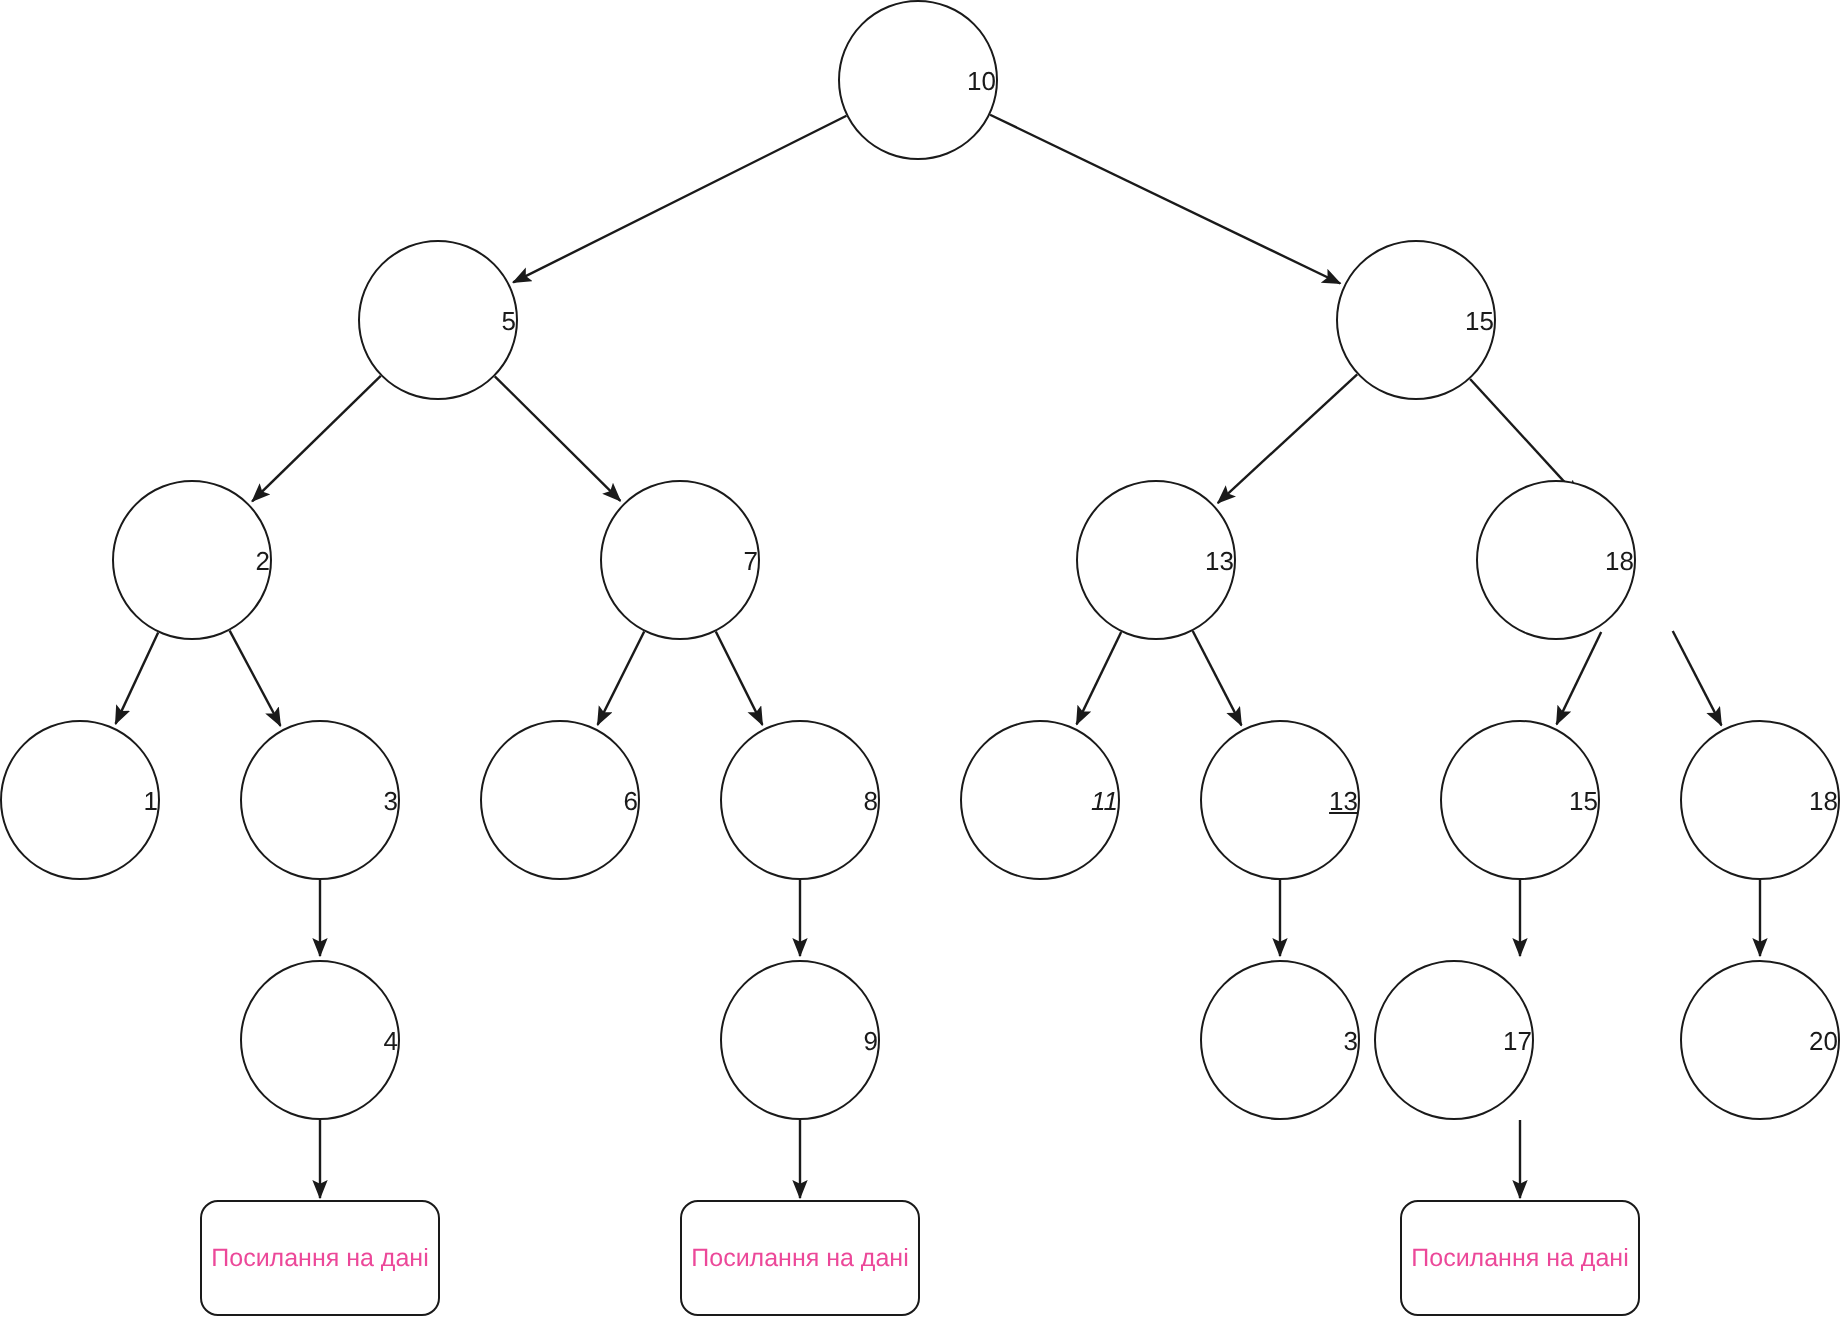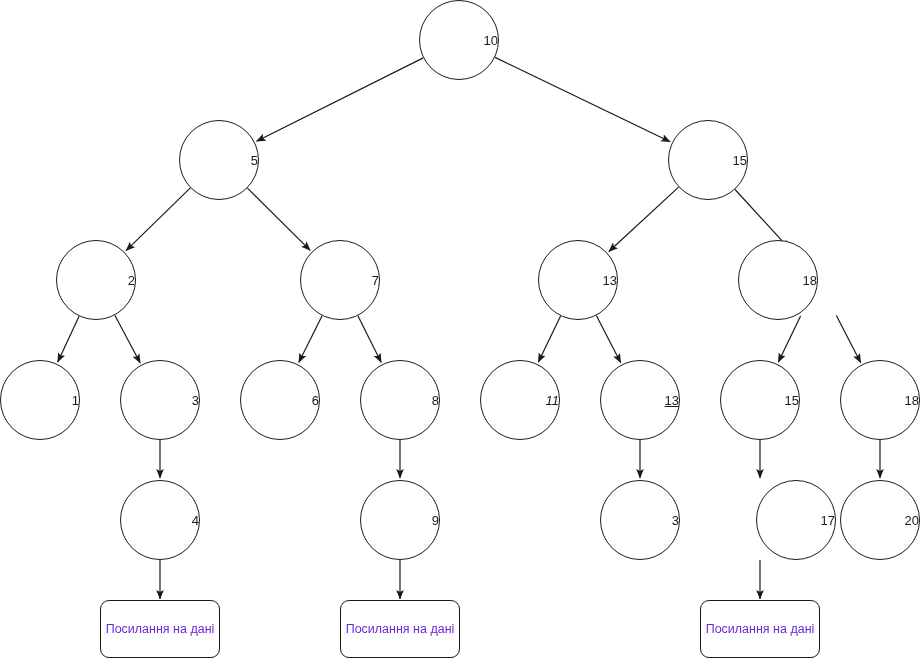--- a/index.html
+++ b/index.html
@@ -43,21 +43,21 @@
   .data-box {
     position: absolute;
     box-sizing: border-box;
     border: 1.4px solid #1a1a1a;
     border-radius: 9px;
     background: #ffffff;
     display: flex;
     align-items: center;
     justify-content: center;
     font-size: 12.5px;
-    color: #6d28d9;
+    color: #ec4899;
     line-height: 1;
     text-align: center;
     user-select: none;
   }
 </style>
 </head>
 <body>
 
 <div id="diagram-canvas">
 
@@ -141,21 +141,21 @@
       </div>
       <div class="tree-node" style="left: 120px; top: 480px; width: 80px; height: 80px;">
         <span>4</span>
       </div>
       <div class="tree-node" style="left: 360px; top: 480px; width: 80px; height: 80px;">
         <span>9</span>
       </div>
       <div class="tree-node" style="left: 600px; top: 480px; width: 80px; height: 80px;">
         <span>3</span>
       </div>
-      <div class="tree-node" style="left: 756px; top: 480px; width: 80px; height: 80px;">
+      <div class="tree-node" style="left: 687px; top: 480px; width: 80px; height: 80px;">
         <span>17</span>
       </div>
       <div class="tree-node" style="left: 840px; top: 480px; width: 80px; height: 80px;">
         <span>20</span>
       </div>
     </div>
   <div id="boxes-group">
       <div class="data-box" style="left: 100px; top: 600px; width: 120px; height: 58px;">
         <span>Посилання на дані</span>
       </div>

